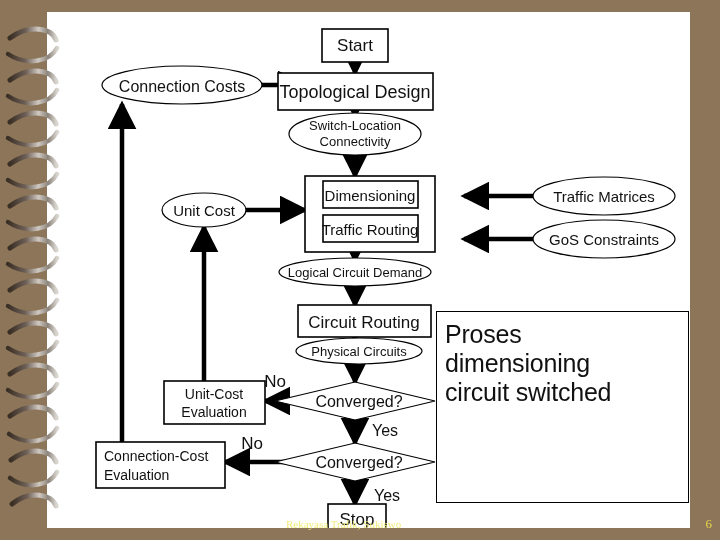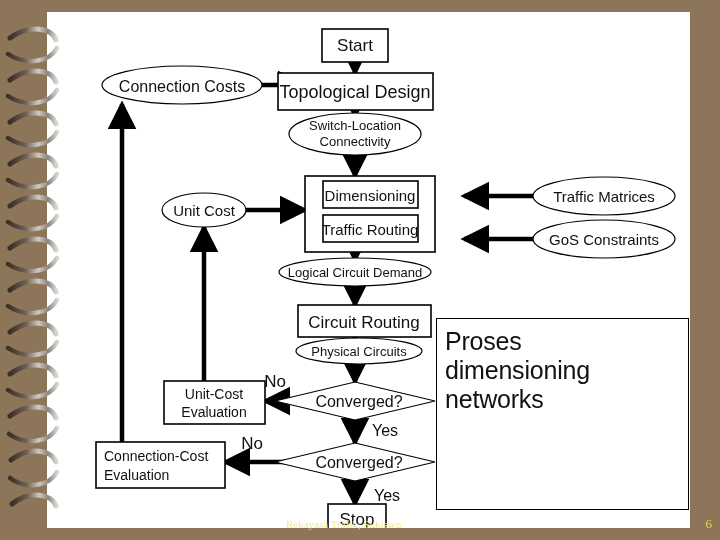--- a/index.html
+++ b/index.html
@@ -51,21 +51,21 @@
     color:#f2ec7a;font-size:11px;
     font-family:"Liberation Serif","DejaVu Serif",serif;
     white-space:nowrap;
   }
 
   
   .flow-svg{position:absolute;left:47px;top:12px;width:653px;height:516px;}
 
   
   .text-panel{
-    position:absolute;left:436px;top:318px;width:253px;height:192px;
+    position:absolute;left:436px;top:311px;width:253px;height:192px;
     border:1.5px solid #000;background:#fff;
     box-sizing:border-box;
     padding:8px 6px 0 8px;
   }
   .text-panel p{
     margin:0;
     font-size:25px;
     line-height:1.16;
     color:#111;
     font-family:"Liberation Sans","DejaVu Sans",sans-serif;
@@ -232,19 +232,19 @@
       <text x="228" y="375" text-anchor="middle" font-size="17" fill="#111" stroke="none" font-family="Liberation Sans, DejaVu Sans, sans-serif">No</text>
       <text x="338" y="424" text-anchor="middle" font-size="16" fill="#111" stroke="none" font-family="Liberation Sans, DejaVu Sans, sans-serif">Yes</text>
       <text x="205" y="437" text-anchor="middle" font-size="17" fill="#111" stroke="none" font-family="Liberation Sans, DejaVu Sans, sans-serif">No</text>
       <text x="340" y="489" text-anchor="middle" font-size="16" fill="#111" stroke="none" font-family="Liberation Sans, DejaVu Sans, sans-serif">Yes</text>
     </g>
   </svg>
 
   <div class="text-panel">
     <p>Proses</p>
     <p>dimensioning</p>
-    <p>networks</p>
+    <p>circuit switched</p>
   </div>
 
   <div class="footer-credit">Rekayasa Trafik, Sukiswo</div>
   <div class="page-number">6</div>
 
 </div>
 
 </body></html>

